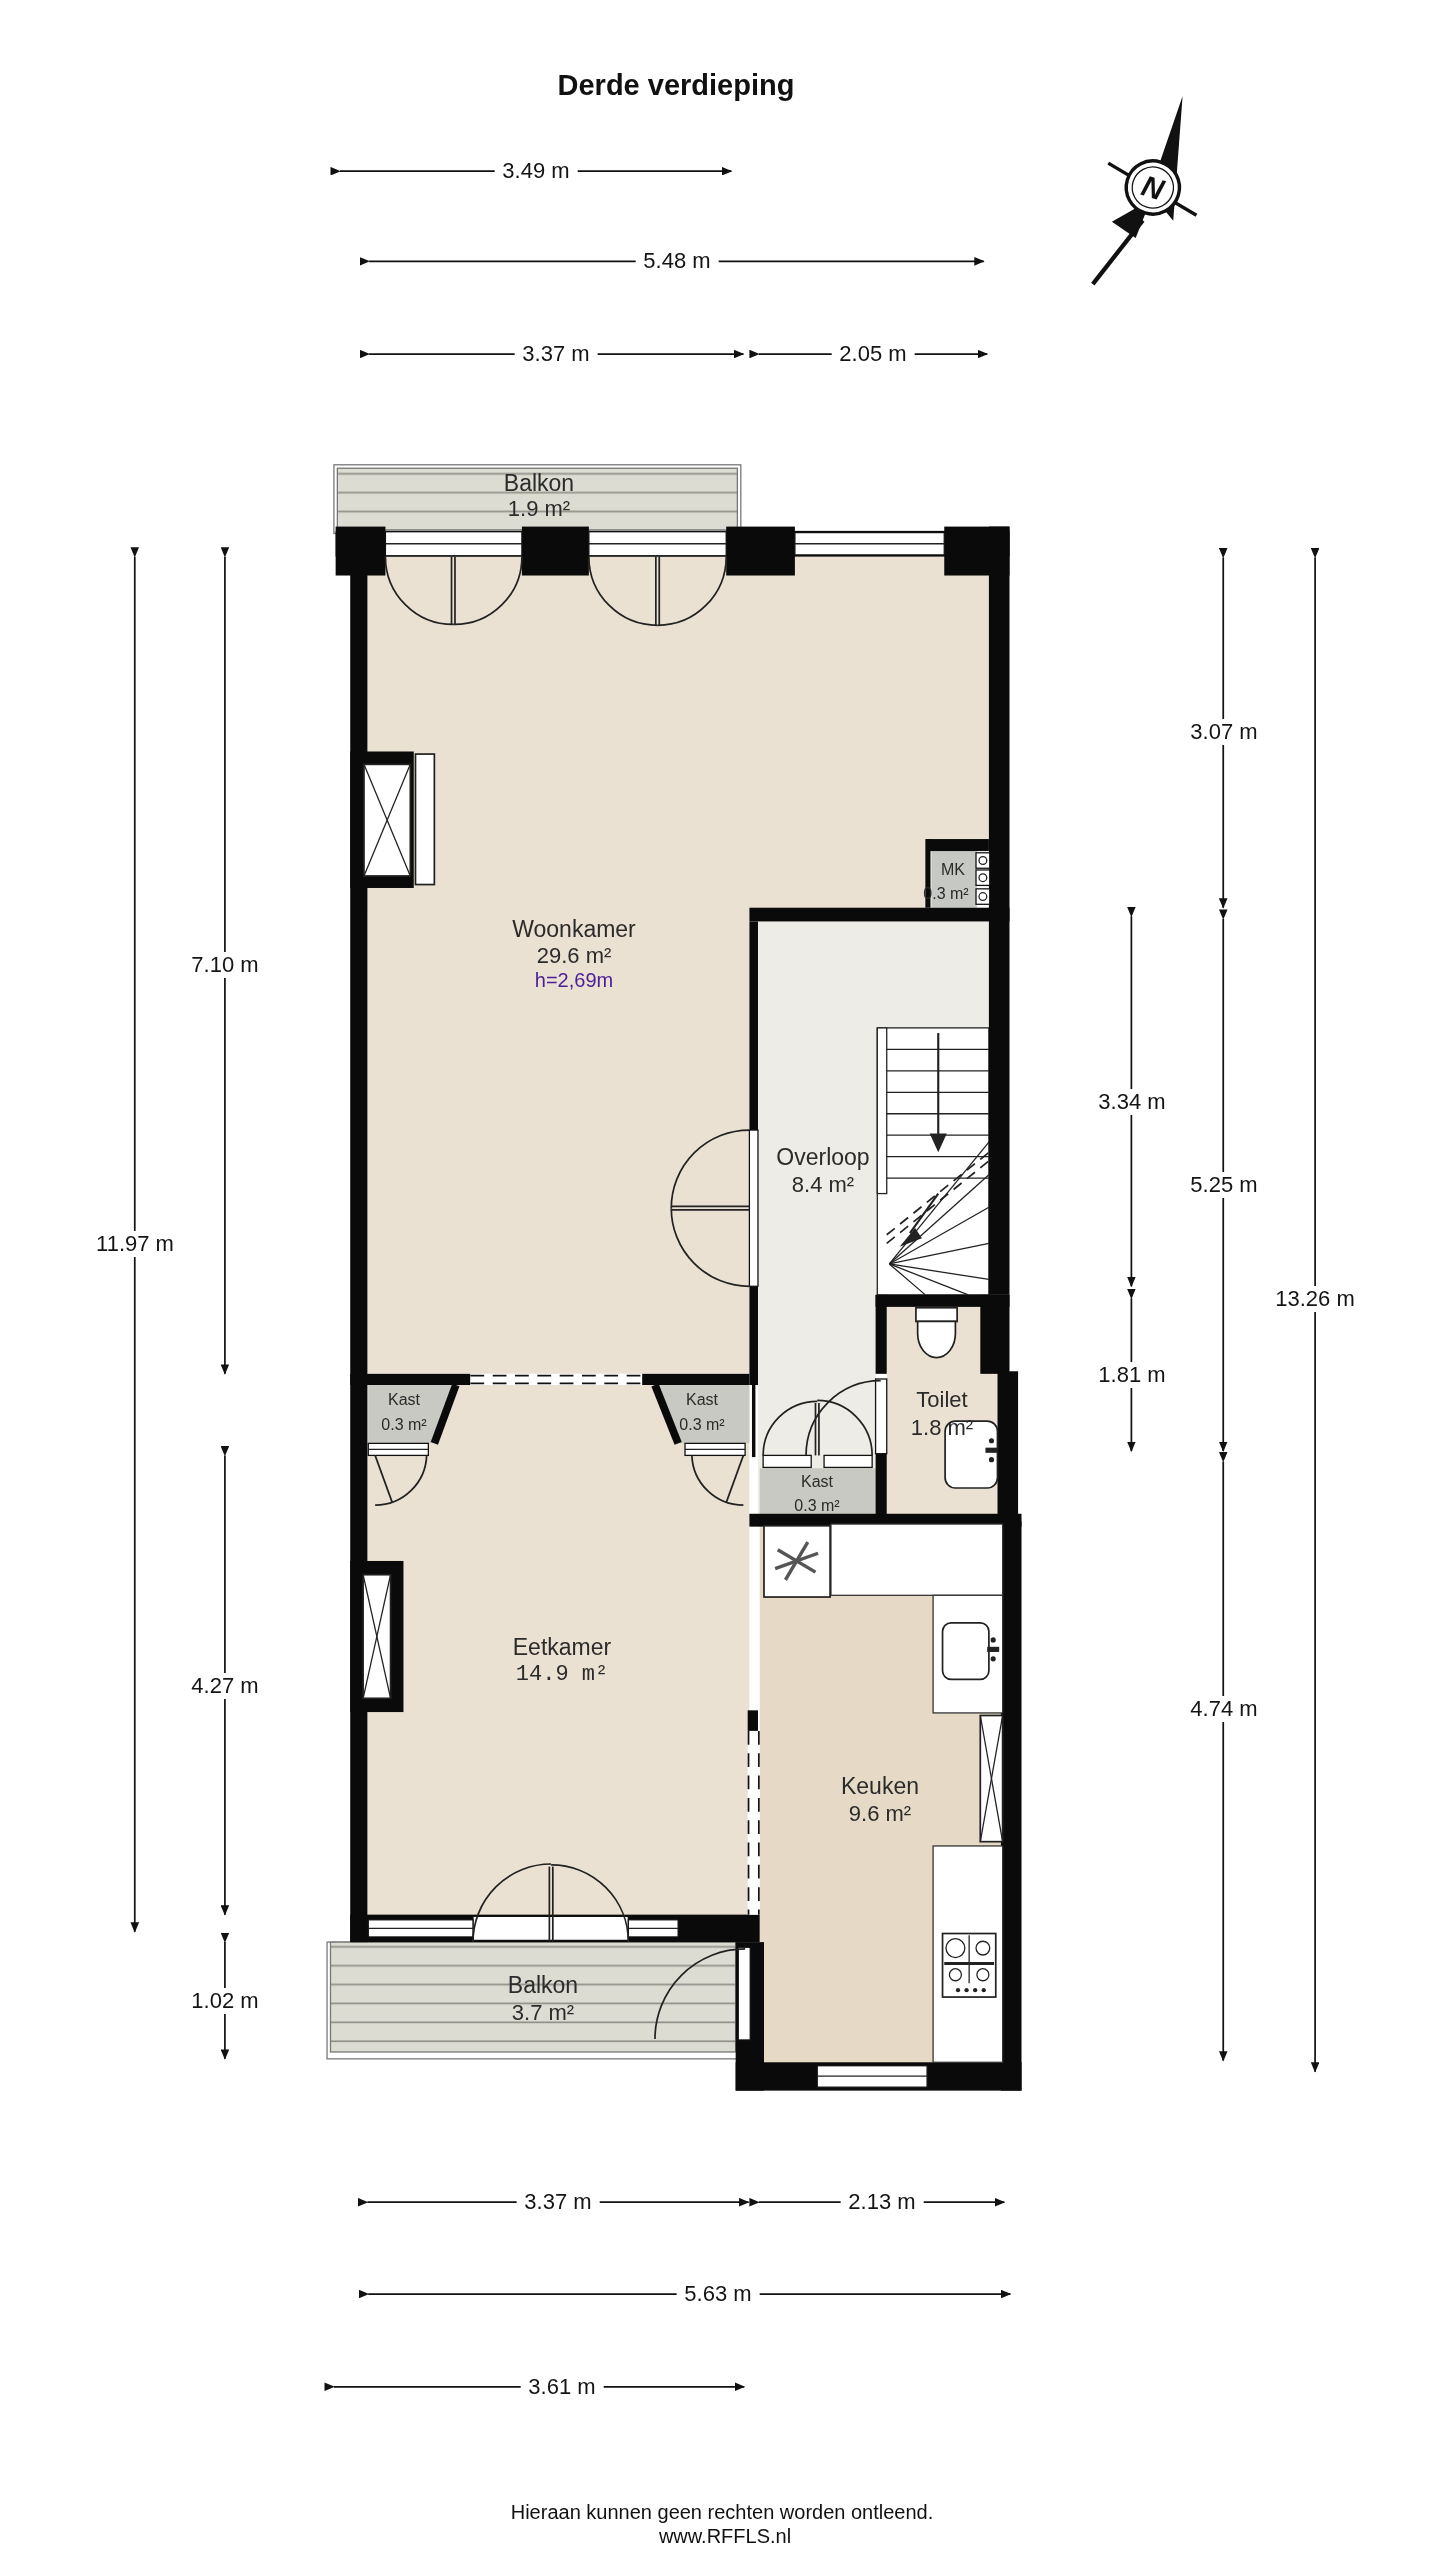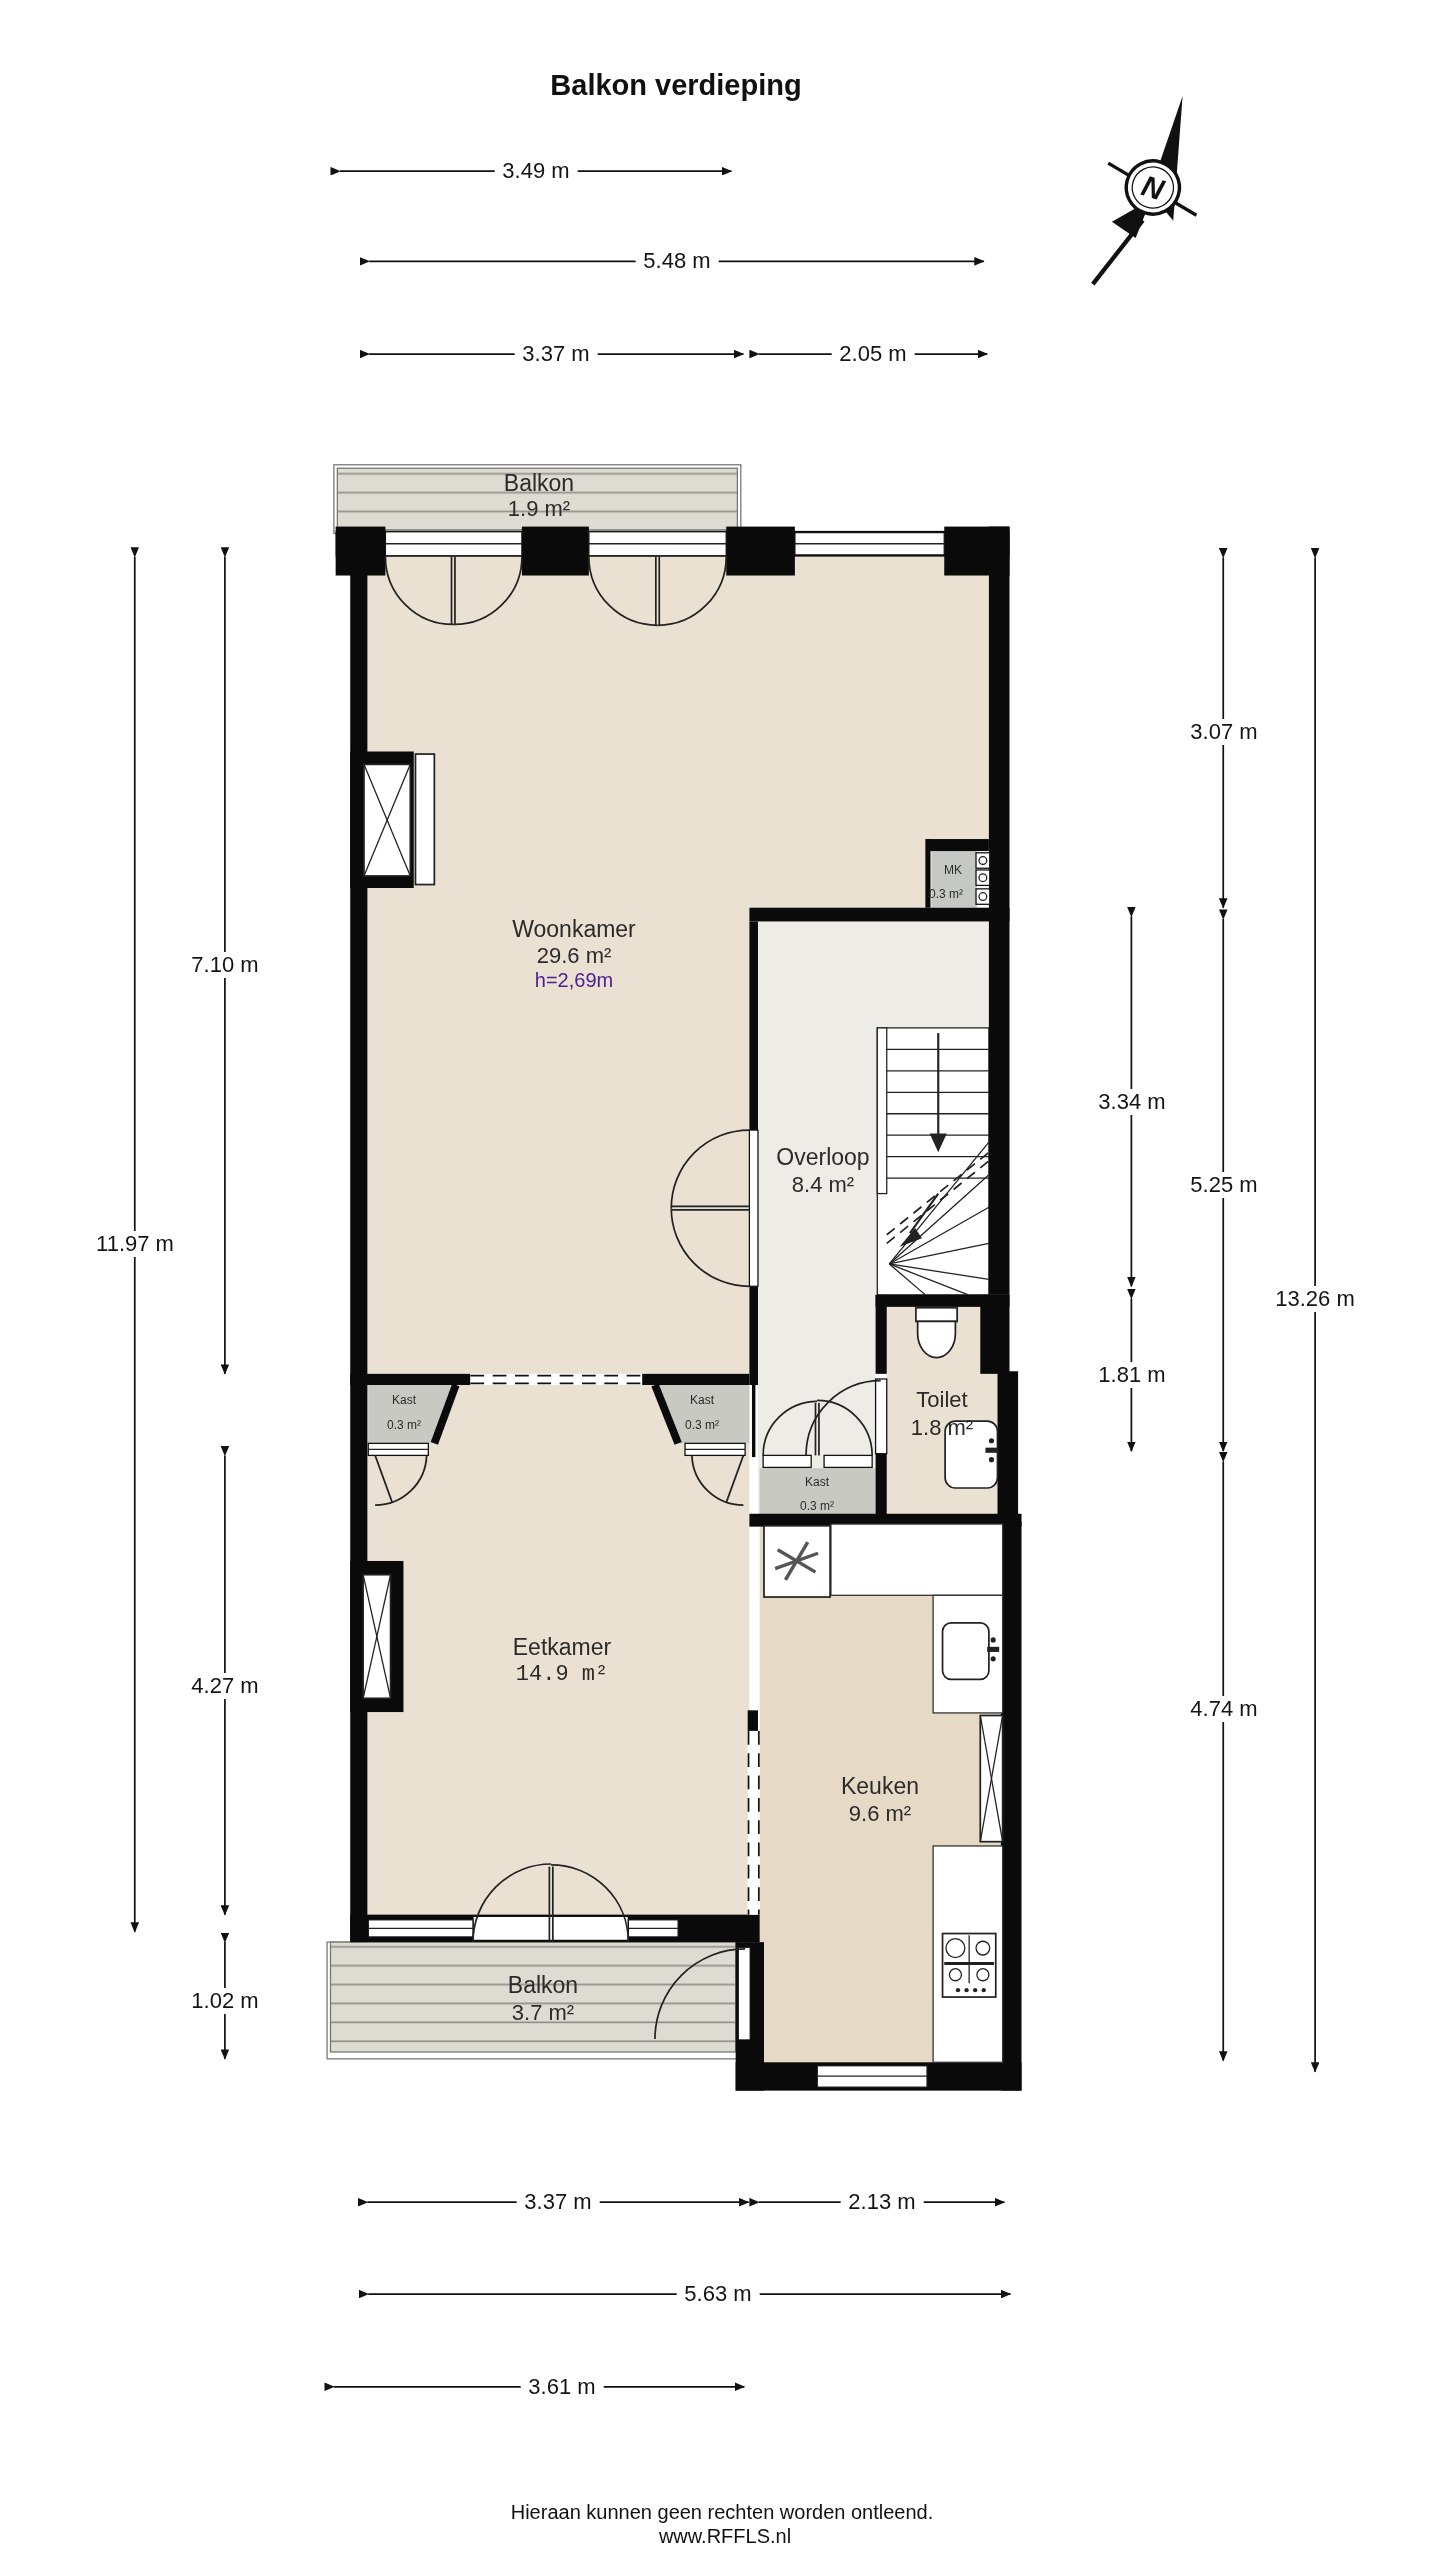--- a/index.html
+++ b/index.html
@@ -10,21 +10,21 @@
   #canvas{position:relative;width:1449px;height:2576px;background:#fff;overflow:hidden;
           font-family:"Liberation Sans", sans-serif;}
   svg{position:absolute;left:0;top:0;}
   .lbl{position:absolute;transform:translate(-50%,-50%);white-space:nowrap;
        color:#222;text-align:center;}
   .title1{font-size:31px;font-weight:bold;color:#111;}
   .title2{font-size:29px;font-weight:bold;color:#111;}
   .room-lbl{font-size:23px;color:#2b2b2b;}
   .room-sub{font-size:22px;color:#2b2b2b;}
   .room-h{font-size:20px;color:#4c1d95;}
-  .small-lbl{font-size:12px;color:#2b2b2b;}
+  .small-lbl{font-size:16px;color:#2b2b2b;}
   .dim-lbl{font-size:22px;color:#141414;background:#fff;padding:0 7.7px;}
   .footer-lbl{font-size:20px;color:#111;}
   
   .f-room{fill:var(--room-fill);}
   .f-kitchen{fill:var(--kitchen-fill);}
   .f-hall{fill:var(--hall-fill);}
   .f-cab{fill:var(--cabinet-fill);}
   .wall{fill:var(--wall);}
   .ln{stroke:#222;stroke-width:2;fill:none;}
   .ln15{stroke:#222;stroke-width:1.5;fill:none;}
@@ -285,21 +285,21 @@
       <line x1="-58" y1="-12" x2="58" y2="16" stroke="#111" stroke-width="4"></line>
       <line x1="0" y1="40" x2="-34" y2="128" stroke="#111" stroke-width="5"></line>
       <polygon points="2,-112 34,30 -2,6" fill="#111"></polygon>
       <polygon points="-34,52 2,14 -2,62" fill="#111"></polygon>
       <circle r="31" fill="#fff" stroke="#111" stroke-width="4"></circle>
       <circle r="24" fill="none" stroke="#111" stroke-width="1.5"></circle>
       <text text-anchor="middle" dy="12" font-size="34" font-weight="bold" font-style="italic" font-family="Liberation Sans, sans-serif" fill="#111">N</text>
     </g>
   </svg>
 
-  <div class="lbl title2" style="left:676px;top:85px;">Balkon verdieping</div>
+  <div class="lbl title2" style="left:676px;top:85px;">Derde verdieping</div>
 
   <div class="lbl room-lbl" style="left:539px;top:483px;">Balkon</div>
   <div class="lbl room-sub" style="left:539px;top:509px;">1.9 m²</div>
 
   <div class="lbl room-lbl" style="left:574px;top:929px;">Woonkamer</div>
   <div class="lbl room-sub" style="left:574px;top:956px;">29.6 m²</div>
   <div class="lbl room-h" style="left:574px;top:980px;">h=2,69m</div>
 
   <div class="lbl small-lbl" style="left:953px;top:870px;">MK</div>
   <div class="lbl small-lbl" style="left:946px;top:894px;">0.3 m²</div>

